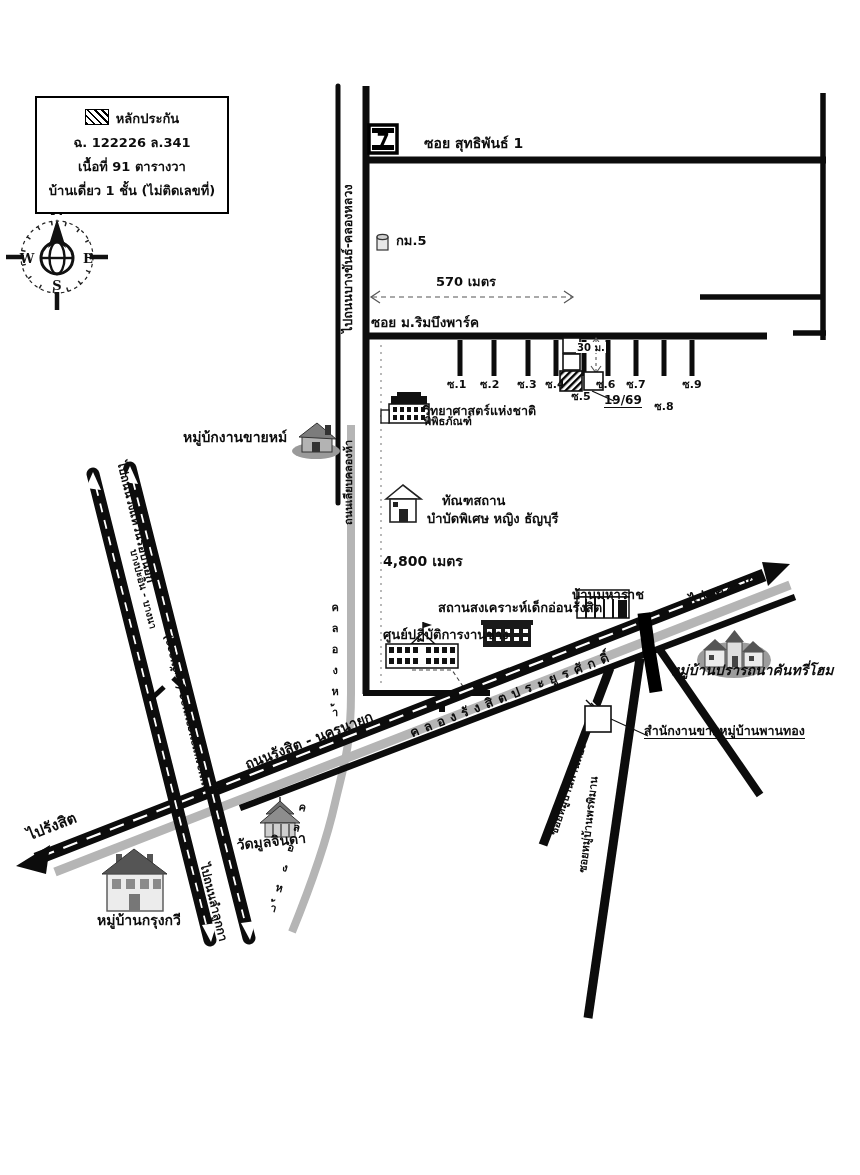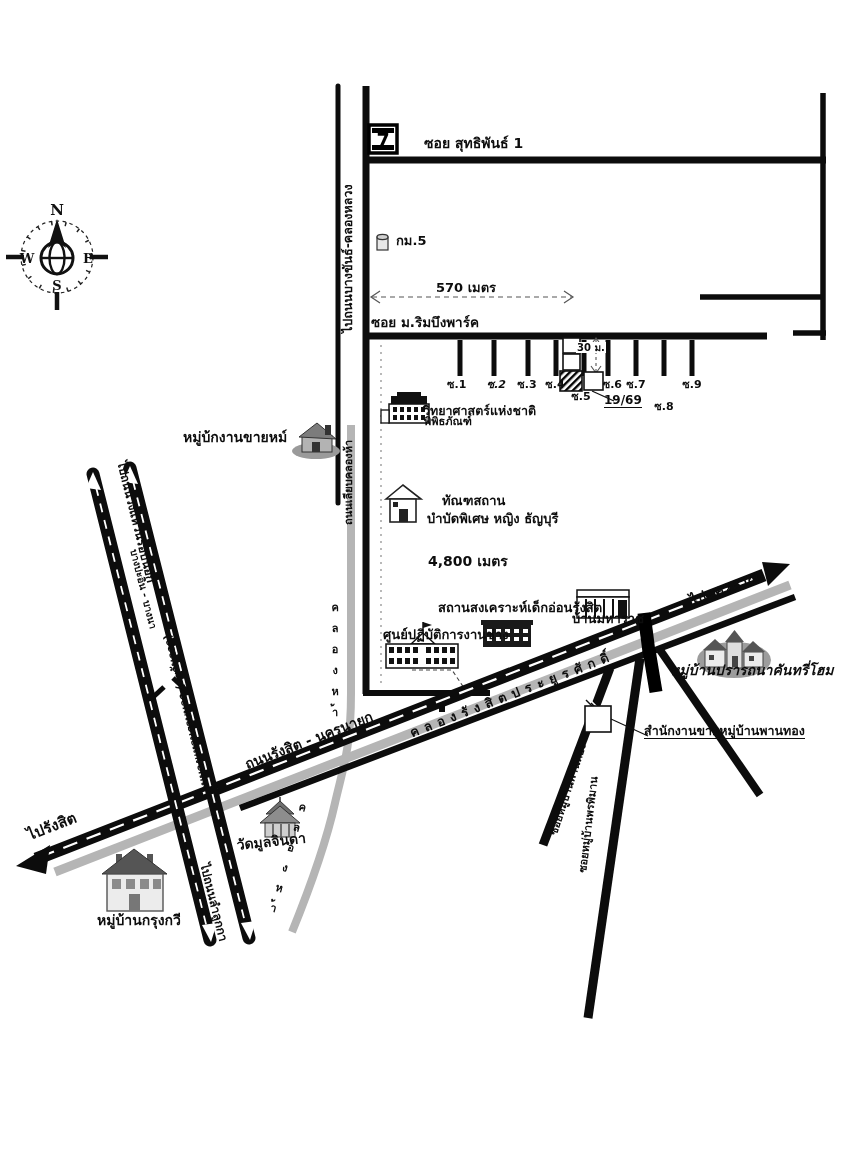--- a/index.html
+++ b/index.html
@@ -258,53 +258,61 @@
     <ellipse cx="57" cy="258" rx="7.5" ry="16" fill="none" stroke="#111" stroke-width="2.4"></ellipse>
     <line x1="41" y1="258" x2="73" y2="258" stroke="#111" stroke-width="2.4"></line>
     <polygon points="57,219 48,248 57,241 66,248" fill="#111"></polygon>
     <text x="57" y="215" text-anchor="middle" font-size="15" font-weight="bold" fill="#111" font-family="DejaVu Serif, serif">N</text>
     <text x="27" y="263" text-anchor="middle" font-size="13" font-weight="bold" fill="#111" font-family="DejaVu Serif, serif">W</text>
     <text x="88" y="263" text-anchor="middle" font-size="13" font-weight="bold" fill="#111" font-family="DejaVu Serif, serif">E</text>
     <text x="57" y="290" text-anchor="middle" font-size="13" font-weight="bold" fill="#111" font-family="DejaVu Serif, serif">S</text>
   </g>
 </svg>
 
+<div class="legend">
+  <div class="row">
+    <span class="swatch"></span><span>หลักประกัน</span>
+  </div>
+  <div class="row">ฉ. 122226   ล.341</div>
+  <div class="row">เนื้อที่ 91 ตารางวา</div>
+  <div class="row">บ้านเดี่ยว 1 ชั้น   (ไม่ติดเลขที่)</div>
+</div>
 
 <div class="lbl s14 bold" style="left:424px;top:136px;">ซอย สุทธิพันธ์ 1</div>
 <div class="lbl" style="left:396px;top:234px;">กม.5</div>
 <div class="lbl rot" style="left:341px;top:333px;transform:rotate(-90deg);font-size:12.5px;">ไปถนนบางขันธ์-คลองหลวง</div>
-<div class="lbl" style="left:436px;top:281px;">570 เมตร</div>
+<div class="lbl" style="left:436px;top:275px;">570 เมตร</div>
 <div class="lbl bold" style="left:371px;top:315px;font-size:13.5px;">ซอย ม.ริมบึงพาร์ค</div>
 
 <div class="lbl s11 bold" style="left:447px;top:379px;width:26px;text-align:left;">ซ.1</div>
-<div class="lbl s11 bold" style="left:480px;top:379px;width:26px;text-align:right;font-style:italic;">ซ.2</div>
+<div class="lbl s11 bold" style="left:480px;top:379px;width:26px;text-align:left;">ซ.2</div>
 <div class="lbl s11 bold" style="left:514px;top:379px;width:26px;text-align:center;">ซ.3</div>
 <div class="lbl s11 bold" style="left:542px;top:379px;width:26px;text-align:center;">ซ.4</div>
 <div class="lbl s11 bold" style="left:568px;top:391px;width:26px;text-align:center;">ซ.5</div>
-<div class="lbl s11 bold" style="left:596px;top:379px;width:26px;text-align:right;">ซ.6</div>
+<div class="lbl s11 bold" style="left:596px;top:379px;width:26px;text-align:left;">ซ.6</div>
 <div class="lbl s11 bold" style="left:623px;top:379px;width:26px;text-align:center;">ซ.7</div>
 <div class="lbl s11 bold" style="left:651px;top:401px;width:26px;text-align:center;">ซ.8</div>
 <div class="lbl s11 bold" style="left:679px;top:379px;width:26px;text-align:center;">ซ.9</div>
 
 <div class="lbl s10" style="left:576px;top:342px;background:#fff;padding:0 1px;">30 ม.</div>
 <div class="lbl s12 underline" style="left:604px;top:394px;">19/69</div>
 
 <div class="lbl" style="left:424px;top:400px;font-size:11px;margin-top:16px;">พิพิธภัณฑ์</div>
 <div class="lbl" style="left:423px;top:404px;font-size:12.5px;">วิทยาศาสตร์แห่งชาติ</div>
 <div class="lbl s14" style="left:183px;top:430px;">หมู่บ้กงานขายหม์</div>
 
 <div class="lbl rot s11" style="left:343px;top:525px;transform:rotate(-90deg);">ถนนเลียบคลองห้า</div>
 <div class="lbl vert" style="left:328px;top:598px;">คลองห้า</div>
 <div class="lbl vert" style="left:298px;top:798px;transform:rotate(16deg);transform-origin:50% 0;">คลองห้า</div>
 
 <div class="lbl" style="left:442px;top:494px;">ทัณฑสถาน</div>
 <div class="lbl" style="left:427px;top:512px;">บำบัดพิเศษ หญิง ธัญบุรี</div>
-<div class="lbl s14 bold" style="left:383px;top:554px;margin-left:45px;">4,800 เมตร</div>
-
-<div class="lbl" style="left:572px;top:612px;">บ้านมหาราช</div>
+<div class="lbl s14 bold" style="left:383px;top:554px;">4,800 เมตร</div>
+
+<div class="lbl" style="left:572px;top:588px;">บ้านมหาราช</div>
 <div class="lbl rot s14" style="left:688px;top:594px;transform:rotate(-21deg);">ไปนครนายก</div>
 <div class="lbl" style="left:438px;top:601px;">สถานสงเคราะห์เด็กอ่อนรังสิต</div>
 <div class="lbl" style="left:383px;top:628px;">ศูนย์ปฏิบัติการงานช่าง</div>
 
 <div class="lbl rot s14" style="left:243px;top:758px;transform:rotate(-21deg);">ถนนรังสิต - นครนายก</div>
 <div class="lbl rot spaced" style="left:408px;top:727px;transform:rotate(-21deg);">คลองรังสิตประยูรศักดิ์</div>
 <div class="lbl rot s15" style="left:25px;top:828px;transform:rotate(-21deg);">ไปรังสิต</div>
 
 <div class="lbl rot s14" style="left:236px;top:838px;transform:rotate(-6deg);">วัดมูลจินดา</div>
 <div class="lbl s14" style="left:97px;top:913px;">หมู่บ้านกรุงกวี</div>

